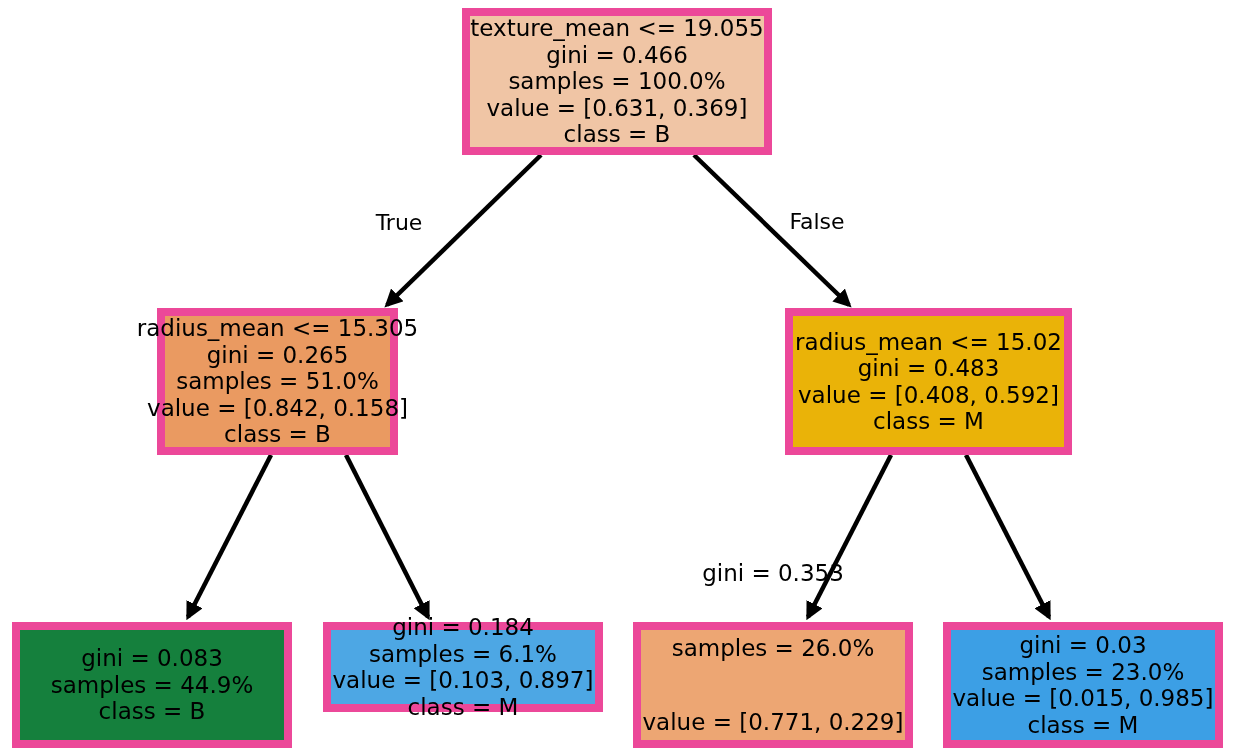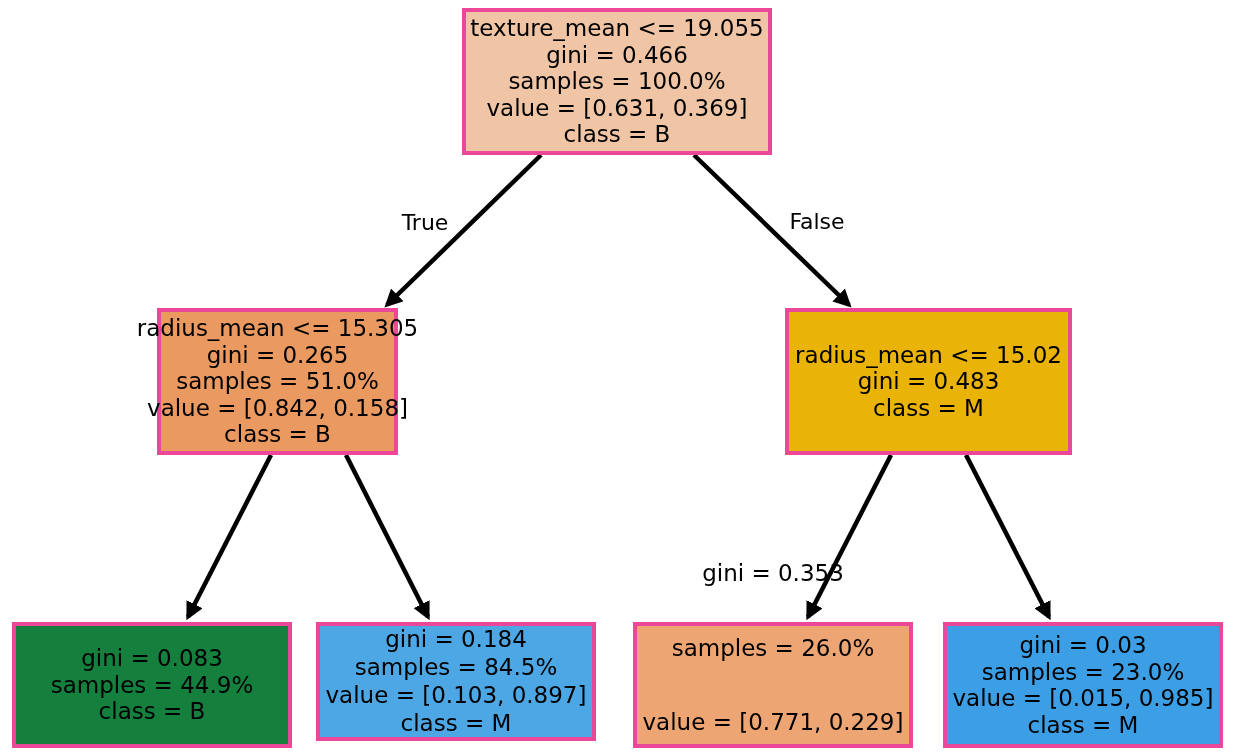--- a/index.html
+++ b/index.html
@@ -22,21 +22,21 @@
     width: 1245px;
     height: 756px;
   }
   svg.edges line {
     stroke: #000000;
     stroke-width: 4.5;
   }
   .node {
     position: absolute;
     box-sizing: border-box;
-    border: 4px solid #ec4899;
+    border: 8px solid #ec4899;
     display: flex;
     flex-direction: column;
     justify-content: center;
     align-items: center;
     text-align: center;
     color: #000000;
     font-size: 23px;
     line-height: 26.5px;
     white-space: nowrap;
   }
@@ -60,21 +60,21 @@
       </marker>
     </defs>
     <line x1="541" y1="155" x2="387" y2="305" marker-end="url(#arrow)"></line>
     <line x1="694" y1="155" x2="849" y2="305" marker-end="url(#arrow)"></line>
     <line x1="271" y1="455" x2="188" y2="617" marker-end="url(#arrow)"></line>
     <line x1="346" y1="455" x2="428" y2="617" marker-end="url(#arrow)"></line>
     <line x1="891" y1="455" x2="808" y2="617" marker-end="url(#arrow)"></line>
     <line x1="966" y1="455" x2="1049" y2="617" marker-end="url(#arrow)"></line>
   </svg>
 
-  <div class="edge-label" style="left:425px; top:223px">True</div>
+  <div class="edge-label" style="left:399px; top:223px">True</div>
   <div class="edge-label" style="left:817px; top:222px">False</div>
 
   <div class="node" style="left: 462px; top: 8px; width: 310px; height: 147px; background-color: rgb(240, 197, 165);">
     <div>texture_mean &lt;= 19.055</div>
     <div>gini = 0.466</div>
     <div>samples = 100.0%</div>
     <div>value = [0.631, 0.369]</div>
     <div>class = B</div>
   </div>
 
@@ -82,32 +82,33 @@
     <div>radius_mean &lt;= 15.305</div>
     <div>gini = 0.265</div>
     <div>samples = 51.0%</div>
     <div>value = [0.842, 0.158]</div>
     <div>class = B</div>
   </div>
 
   <div class="node" style="left: 785px; top: 308px; width: 287px; height: 147px; background-color: #eab308;">
     <div>radius_mean &lt;= 15.02</div>
     <div>gini = 0.483</div>
+    <div>value = [0.408, 0.592]</div>
     <div>class = M</div>
   </div>
 
   <div class="node" style="left: 12px; top: 622px; width: 280px; height: 126px; background-color: #15803d;">
     <div>gini = 0.083</div>
     <div>samples = 44.9%</div>
     <div>class = B</div>
   </div>
 
-  <div class="node" style="left: 316px; top: 622px; width: 280px; height: 119px; background-color: rgb(77, 167, 228); justify-content: space-between;">
+  <div class="node" style="left: 323px; top: 622px; width: 280px; height: 90px; background-color: rgb(77, 167, 228);">
     <div>gini = 0.184</div>
-    <div>samples = 84.5%</div>
+    <div>samples = 6.1%</div>
     <div>value = [0.103, 0.897]</div>
     <div>class = M</div>
   </div>
 
   <div class="node" style="left: 633px; top: 622px; width: 280px; height: 126px; background-color: rgb(237, 166, 115); gap: 48px;">
     <div>gini = 0.353</div>
     <div>samples = 26.0%</div>
     <div>value = [0.771, 0.229]</div>
     <div>class = B</div>
   </div>

